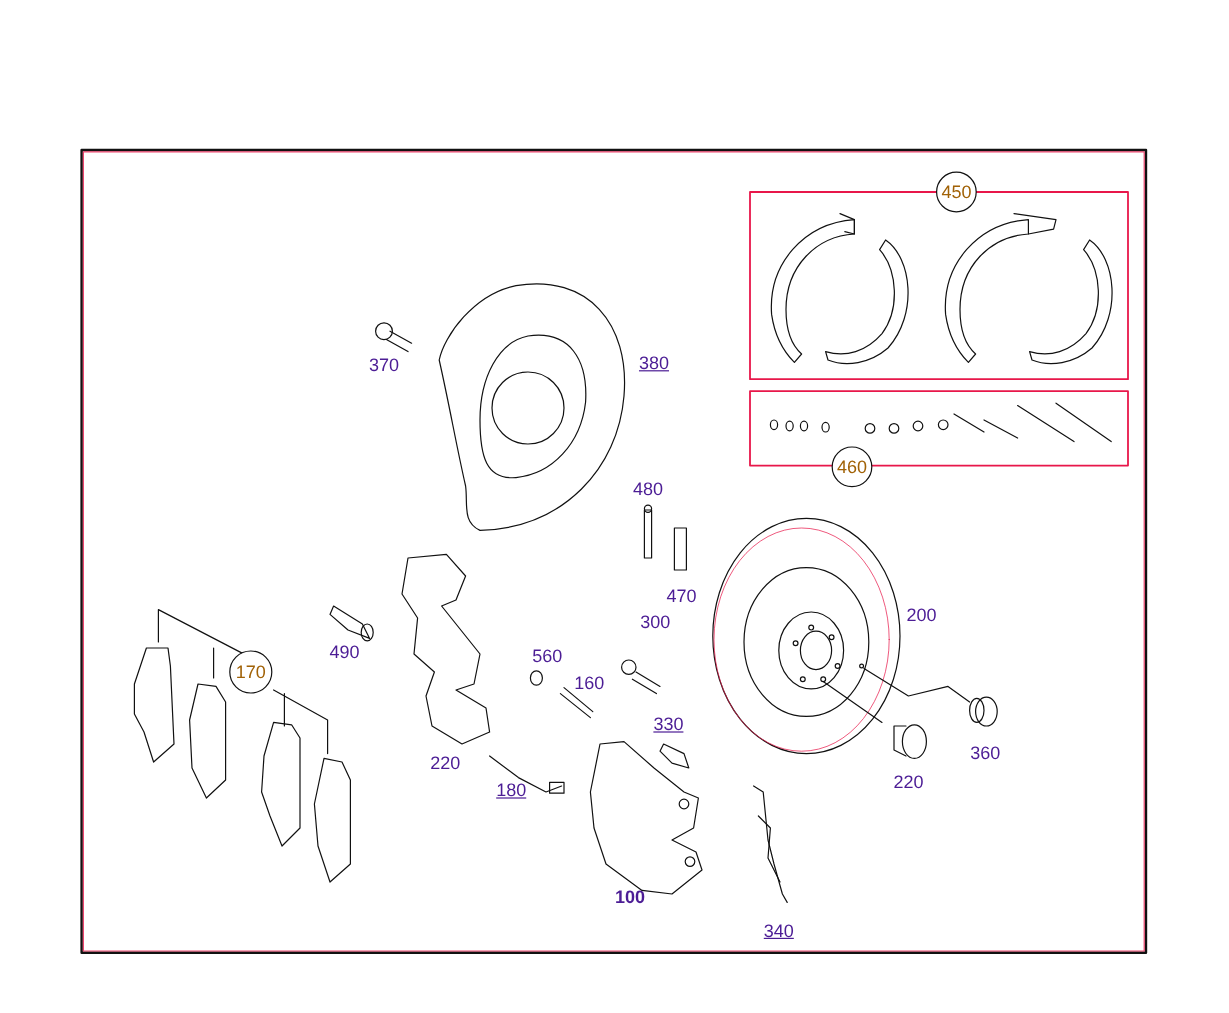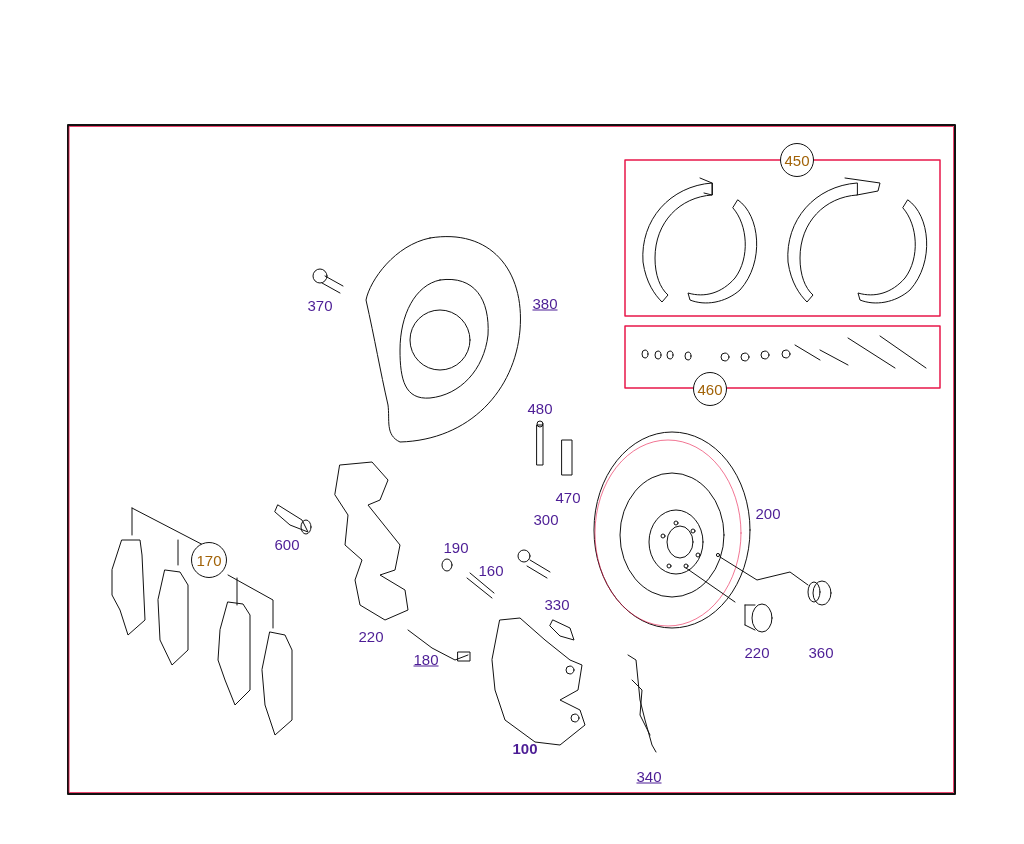--- a/index.html
+++ b/index.html
@@ -141,24 +141,24 @@
 
 <div class="circ" style="left:209px;top:560px;width:34px;height:34px;">170</div>
 <div class="circ" style="left:797px;top:160px;width:32px;height:32px;">450</div>
 <div class="circ" style="left:710px;top:389px;width:32px;height:32px;">460</div>
 
 <div class="lbl" style="left:320px;top:305px;">370</div>
 <div class="lbl" style="left:545px;top:303px;text-decoration:underline;">380</div>
 <div class="lbl" style="left:540px;top:408px;">480</div>
 <div class="lbl" style="left:568px;top:497px;text-align:right;">470</div>
 <div class="lbl" style="left:768px;top:513px;">200</div>
-<div class="lbl" style="left:287px;top:544px;">600</div>
-<div class="lbl" style="left:456px;top:547px;">190</div>
+<div class="lbl" style="left:287px;top:544px;">490</div>
+<div class="lbl" style="left:456px;top:547px;">560</div>
 <div class="lbl" style="left:530px;top:519px;margin-left:16px;">300</div>
 <div class="lbl" style="left:491px;top:570px;">160</div>
-<div class="lbl" style="left:557px;top:604px;">330</div>
+<div class="lbl" style="left:557px;top:604px;text-decoration:underline;">330</div>
 <div class="lbl" style="left:371px;top:636px;">220</div>
 <div class="lbl" style="left:757px;top:652px;">220</div>
-<div class="lbl" style="left:821px;top:628px;margin-top:24px;">360</div>
+<div class="lbl" style="left:821px;top:628px;">360</div>
 <div class="lbl" style="left:426px;top:659px;text-decoration:underline;">180</div>
 <div class="lbl" style="left:525px;top:748px;font-weight:bold;">100</div>
 <div class="lbl" style="left:649px;top:776px;text-decoration:underline;">340</div>
 </div>
 
 </body></html>

